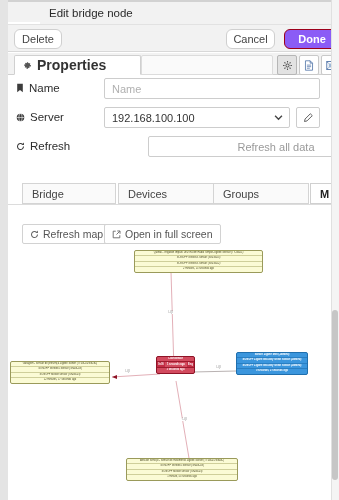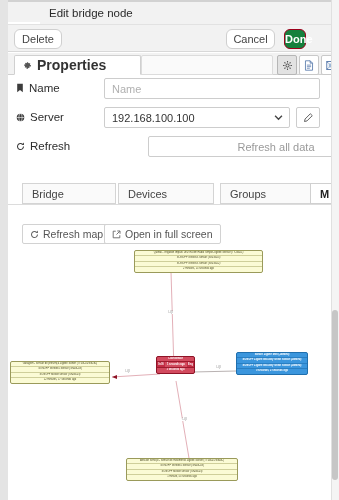--- a/index.html
+++ b/index.html
@@ -26,21 +26,21 @@
   .titlebar .ttl{font-size:11.5px;color:#2b2b2b;font-weight:400;}
 
   
   .btnrow{position:absolute;left:8px;top:24px;width:323px;height:28px;background:#f2f2f2;
           border-top:1px solid #e2e2e2;border-bottom:1px solid #d8d8d8;box-sizing:border-box;}
   .btn{position:absolute;top:4px;height:20px;box-sizing:border-box;border:1px solid #cfcfcf;
        background:#fff;border-radius:6px;font-size:11px;color:#444;line-height:18px;text-align:center;
        cursor:pointer;font-family:"Liberation Sans",sans-serif;}
   .btn-delete{left:6px;width:48px;}
   .btn-cancel{left:218px;width:49px;}
-  .btn-done{left:276px;width:22px;background:#15803d;border-color:#9c001b;color:#fff;font-weight:bold;}
+  .btn-done{left:276px;width:56px;background:#8b5cf6;border-color:#9c001b;color:#fff;font-weight:bold;}
 
   
   .tabstrip{position:absolute;left:8px;top:53px;width:323px;height:22px;background:#f2f2f2;
             border-bottom:1px solid #d0d0d0;box-sizing:border-box;}
   .tab-main{position:absolute;left:6px;top:2px;width:127px;height:20px;background:#fff;
             border:1px solid #d0d0d0;border-bottom:1px solid #fff;border-radius:2px 2px 0 0;
             display:flex;align-items:center;padding-left:8px;box-sizing:border-box;gap:5px;}
   .tab-main .lbl{font-size:14px;font-weight:bold;color:#333;}
   .tab-filler{position:absolute;left:133px;top:2px;width:132px;height:20px;background:#fafafa;
               border:1px solid #dcdcdc;border-radius:2px 2px 0 0;box-sizing:border-box;}
@@ -65,21 +65,21 @@
              box-sizing:border-box;cursor:pointer;}
 
   
   .subtabs{position:absolute;left:8px;top:183px;width:323px;height:22px;}
   .stab{position:absolute;top:0;height:21px;border:1px solid #d4d4d4;background:#fafafa;
         border-radius:0;box-sizing:border-box;display:flex;align-items:center;padding-left:9px;
         font-size:11px;color:#444;cursor:pointer;}
   .stab.active{background:#fff;border-color:#d0d0d0;font-weight:bold;color:#222;}
   .st1{left:14px;width:94px;}
   .st2{left:110px;width:96px;}
-  .st3{left:212px;width:96px;}
+  .st3{left:205px;width:96px;}
   .st4{left:302px;width:30px;border-right:none;}
   .subtab-rule{position:absolute;left:8px;top:204px;width:323px;height:1px;background:#dcdcdc;}
 
   
   .maptools{position:absolute;left:8px;top:224px;width:323px;height:20px;}
   .mbtn{position:absolute;top:0;height:20px;border:1px solid #d2d2d2;background:#fff;border-radius:2px;
         box-sizing:border-box;display:flex;align-items:center;gap:4px;padding:0 7px;font-size:10.5px;
         color:#555;cursor:pointer;}
   .mb1{left:14px;} .mb2{left:96px;}
 

